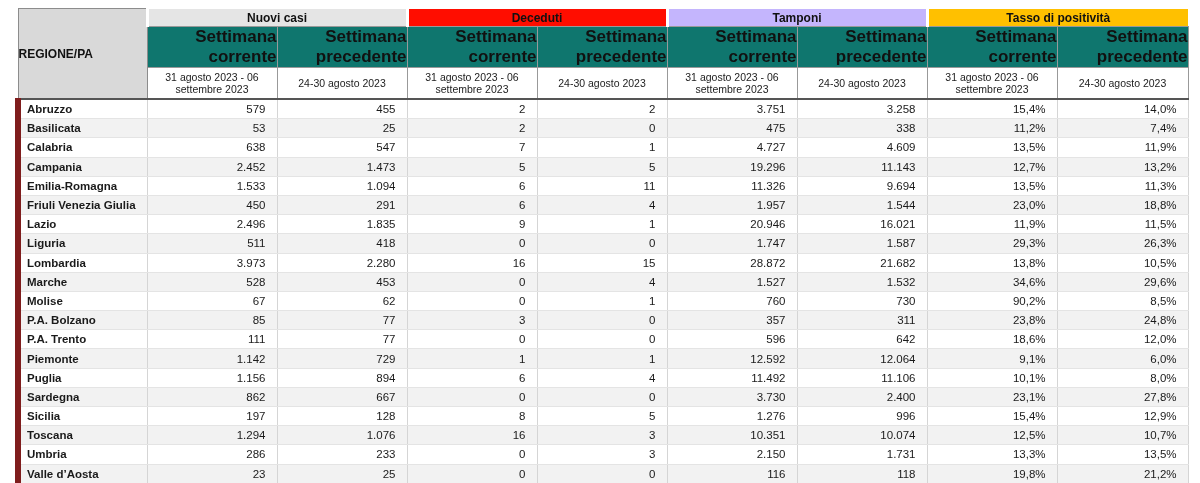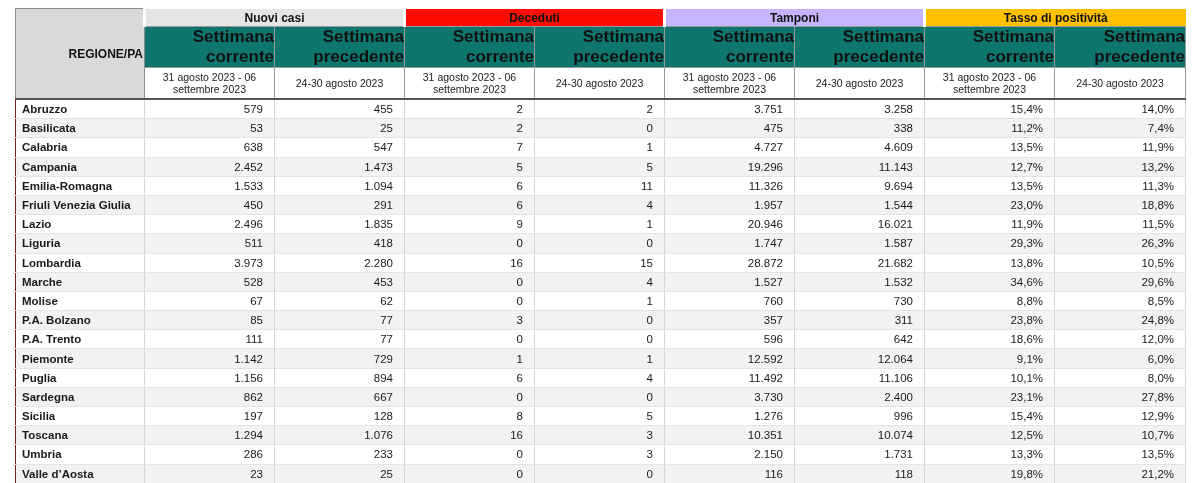--- a/index.html
+++ b/index.html
@@ -21,21 +21,21 @@
     table-layout: fixed;
     width: 1170px;
   }
   
   th { font-weight: bold; padding: 0; }
   .region-head {
     background: #d9d9d9;
     border: 1px solid #8c8c8c;
     border-bottom: 2px solid #555555;
     font-size: 12px;
-    text-align: right;
+    text-align: left;
     vertical-align: middle;
     color: #111;
   }
   .group-th {
     height: 17px;
     font-size: 12px;
     text-align: center;
     vertical-align: middle;
     color: #111;
     border-left: 3px solid #ffffff;
@@ -72,21 +72,21 @@
     border-bottom: 1px solid #e4e4e4;
     color: #1a1a1a;
     padding: 0;
     overflow: hidden;
     white-space: nowrap;
   }
   tbody td.region {
     font-weight: bold;
     text-align: left;
     padding-left: 6px;
-    border-left: 1px solid #7f1d1d;
+    border-left: 6px solid #7f1d1d;
     margin-top: 39px;
   }
   tbody td.num {
     text-align: right;
     padding-right: 11px;
   }
   tbody tr.odd  td { background: #ffffff; }
   tbody tr.even td { background: #f2f2f2; }
   tbody tr.total td {
     background: #d9e1f2;
@@ -255,21 +255,21 @@
           <td class="num">29,6%</td>
         </tr>
         <tr class="odd">
           <td class="region">Molise</td>
           <td class="num">67</td>
           <td class="num">62</td>
           <td class="num">0</td>
           <td class="num">1</td>
           <td class="num">760</td>
           <td class="num">730</td>
-          <td class="num">8,8%</td>
+          <td class="num">90,2%</td>
           <td class="num">8,5%</td>
         </tr>
         <tr class="even">
           <td class="region">P.A. Bolzano</td>
           <td class="num">85</td>
           <td class="num">77</td>
           <td class="num">3</td>
           <td class="num">0</td>
           <td class="num">357</td>
           <td class="num">311</td>

